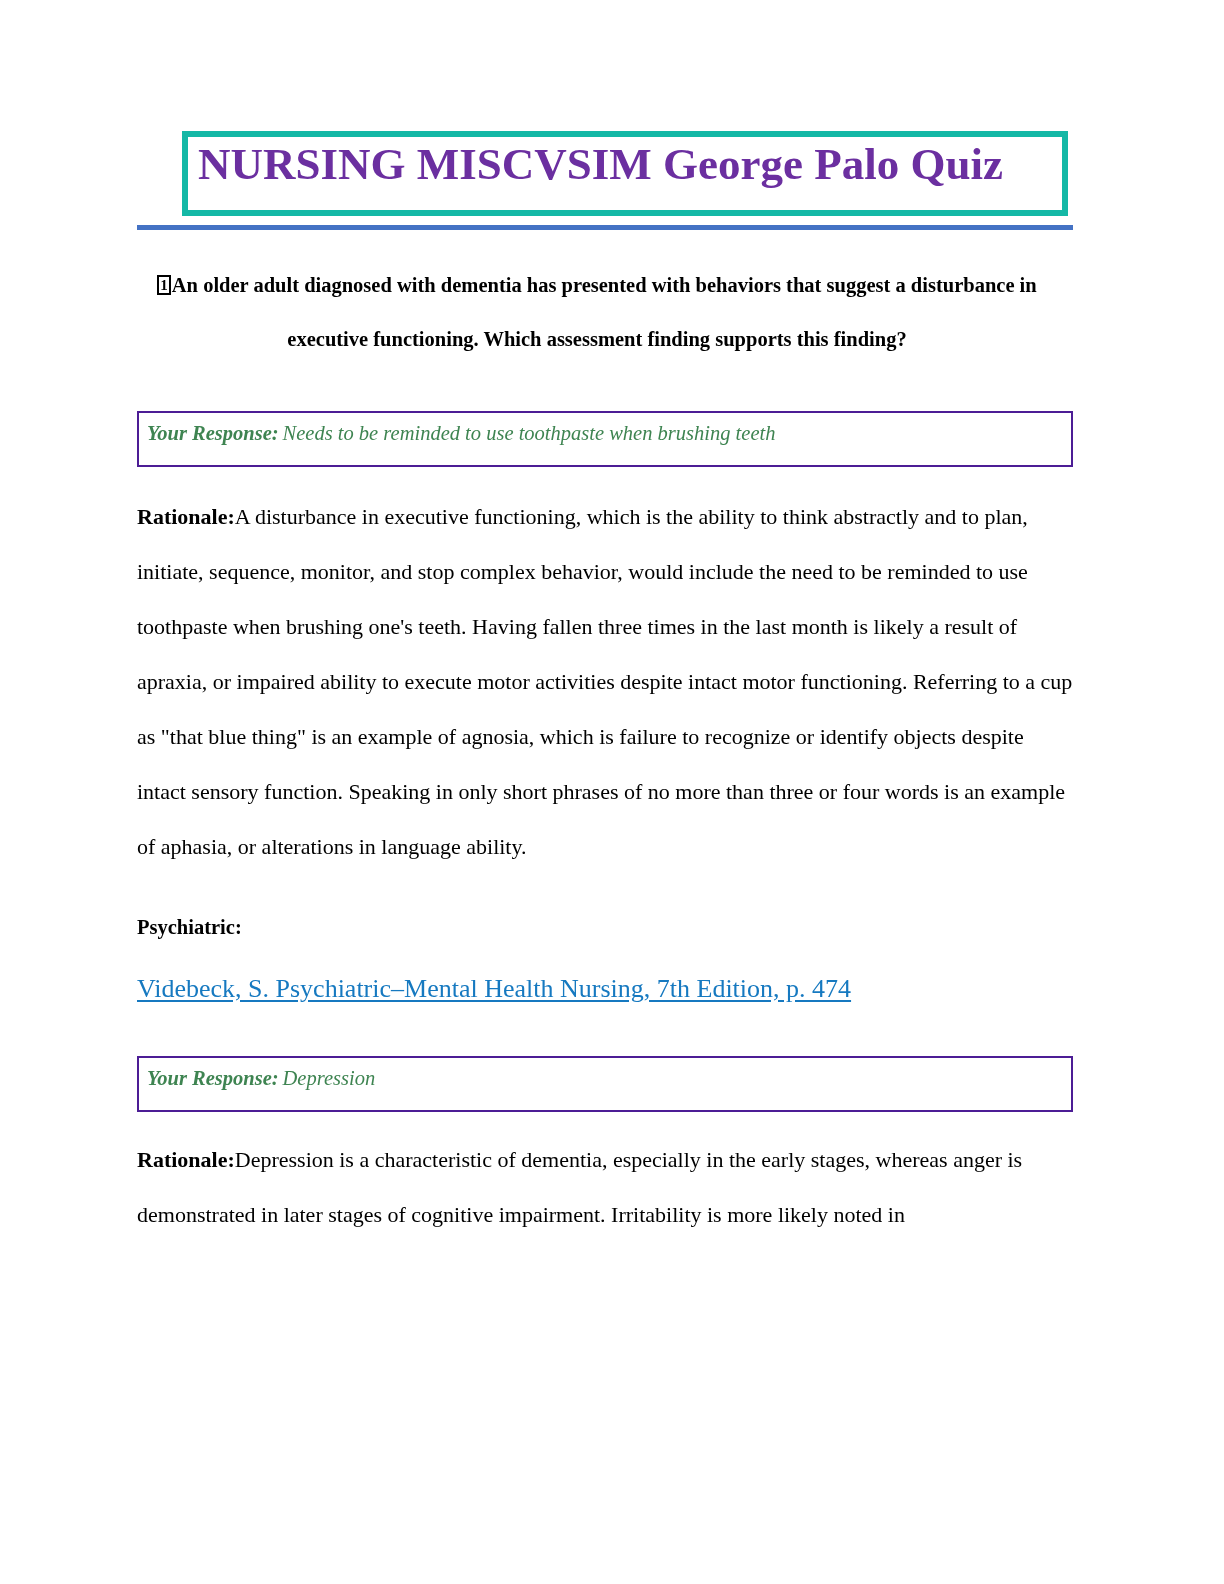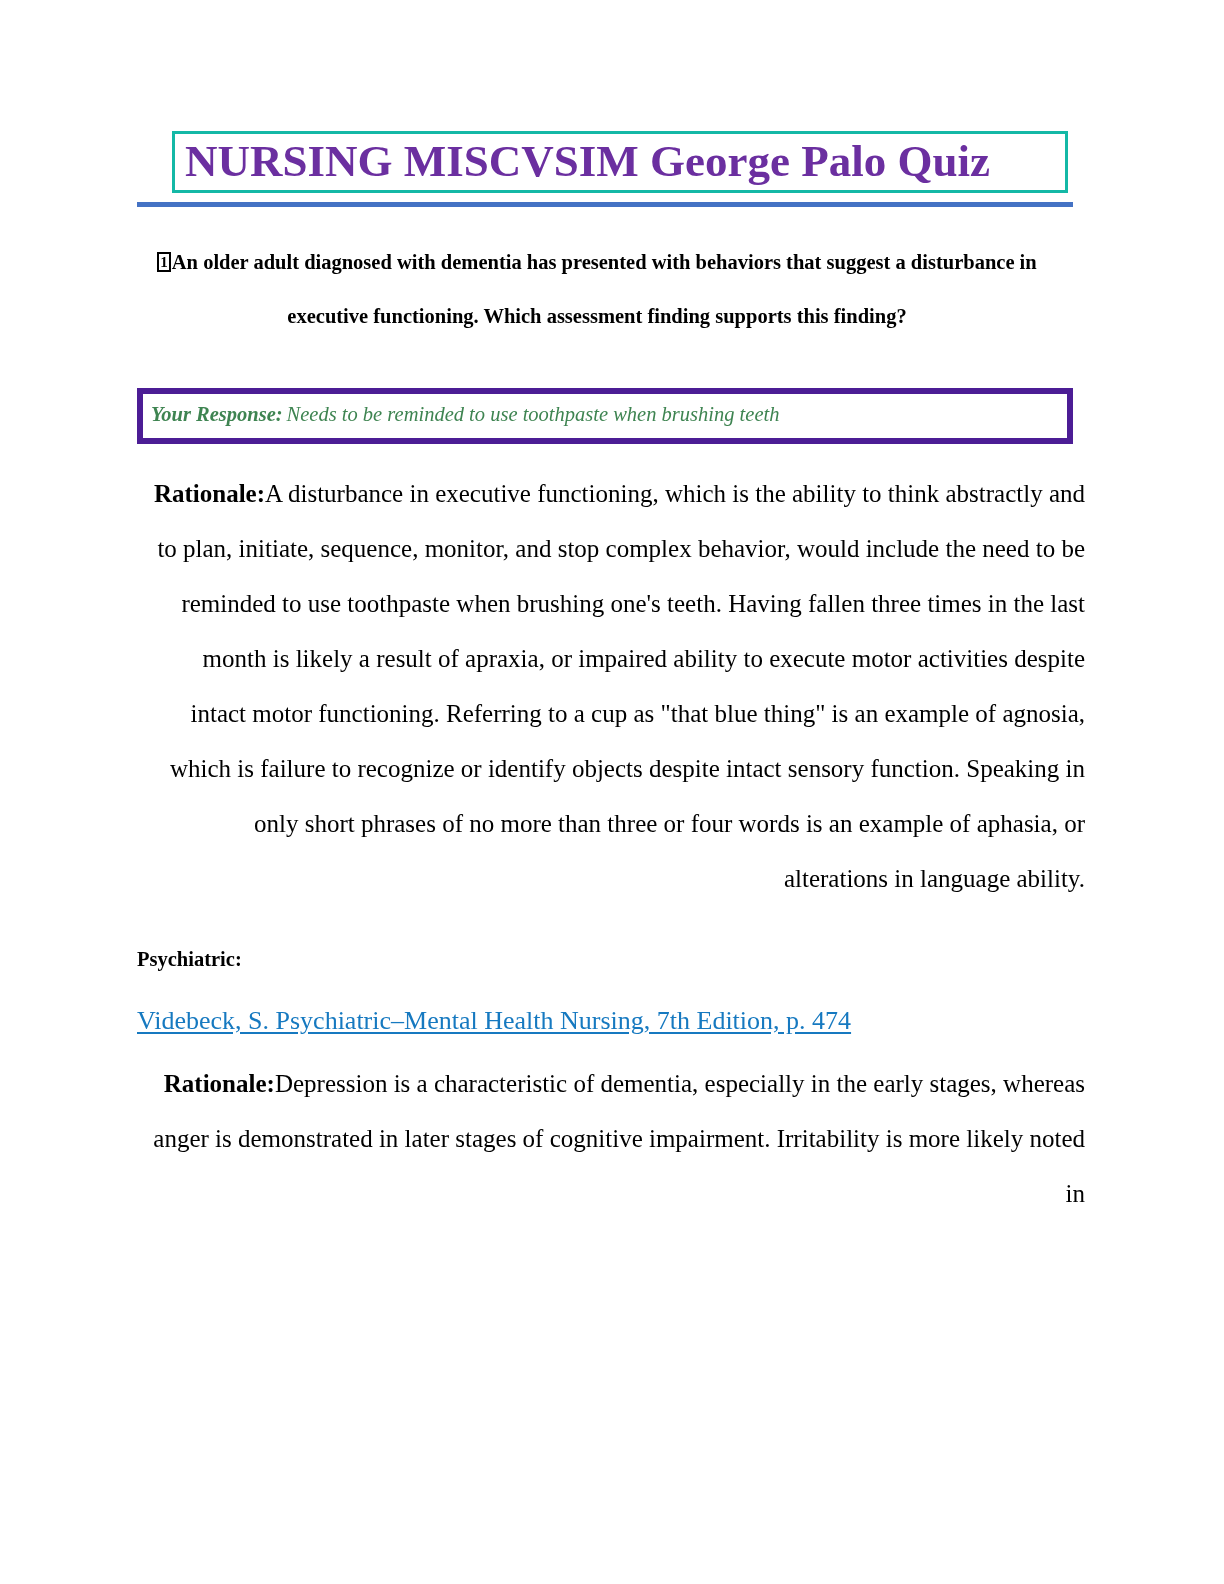--- a/index.html
+++ b/index.html
@@ -28,24 +28,24 @@
     left: 137px;
     top: 0;
     width: 936px;
   }
 
   
   .title-wrap {
     padding-top: 131px;
   }
   .title-box {
-    margin-left: 35px;
+    margin-left: 45px;
     margin-right: 5px;
-    border: 3px solid #14b8a6;
-    padding: 1px 2px 3px 10px;
+    border: 6px solid #14b8a6;
+    padding: 1px 2px 20px 10px;
     box-sizing: border-box;
   }
   .title-text {
     font-family: "Liberation Serif", "DejaVu Serif", serif;
     font-weight: bold;
     font-size: 45px;
     line-height: 52px;
     color: #6B2FA0;
     letter-spacing: 0px;
     white-space: nowrap;
@@ -76,21 +76,21 @@
     line-height: 16px;
     font-weight: bold;
     padding: 0px 1px;
     margin-right: 1px;
     vertical-align: 2px;
     font-family: "Liberation Serif", "DejaVu Serif", serif;
   }
 
   
   .response-box {
-    border: 6px solid #4c1d95;
+    border: 2px solid #4c1d95;
     box-sizing: border-box;
     width: 936px;
     height: 56px;
     margin-top: 45px;
     padding: 9px 0 0 8px;
   }
   .response-box.second {
     margin-top: 52px;
   }
   .response-label {
@@ -100,26 +100,25 @@
     color: #3E8451;
   }
   .response-value {
     font-style: italic;
     font-size: 20.5px;
     color: #3E8451;
   }
 
   
   .rationale {
-    font-size: 25px;
+    font-size: 22px;
     line-height: 55px;
     margin-top: 22px;
     width: 936px;
-    text-align: right;
-    margin-left: 12px;
+    text-align: left;
   }
   .rationale.second {
     margin-top: 20px;
   }
   .rationale b {
     font-weight: bold;
   }
 
   
   .remediation-heading {
@@ -169,20 +168,24 @@
       <b>Rationale:</b><span>A disturbance in executive functioning, which is the ability to think abstractly and to plan, initiate, sequence, monitor, and stop complex behavior, would include the need to be reminded to use toothpaste when brushing one's teeth. Having fallen three times in the last month is likely a result of apraxia, or impaired ability to execute motor activities despite intact motor functioning. Referring to a cup as "that blue thing" is an example of agnosia, which is failure to recognize or identify objects despite intact sensory function. Speaking in only short phrases of no more than three or four words is an example of aphasia, or alterations in language ability.</span>
     </div>
 
     
     <div class="remediation-heading">Psychiatric:</div>
     <a class="remediation-link">Videbeck, S. Psychiatric–Mental Health Nursing, 7th Edition, p. 474</a>
 
     
 
     
+    <div class="response-box second">
+      <span class="response-label">Your Response:</span>
+      <span class="response-value">Depression</span>
+    </div>
 
     
     <div class="rationale second">
       <b>Rationale:</b><span>Depression is a characteristic of dementia, especially in the early stages, whereas anger is demonstrated in later stages of cognitive impairment. Irritability is more likely noted in</span>
     </div>
 
   </div>
 </div>
 
 </body></html>

